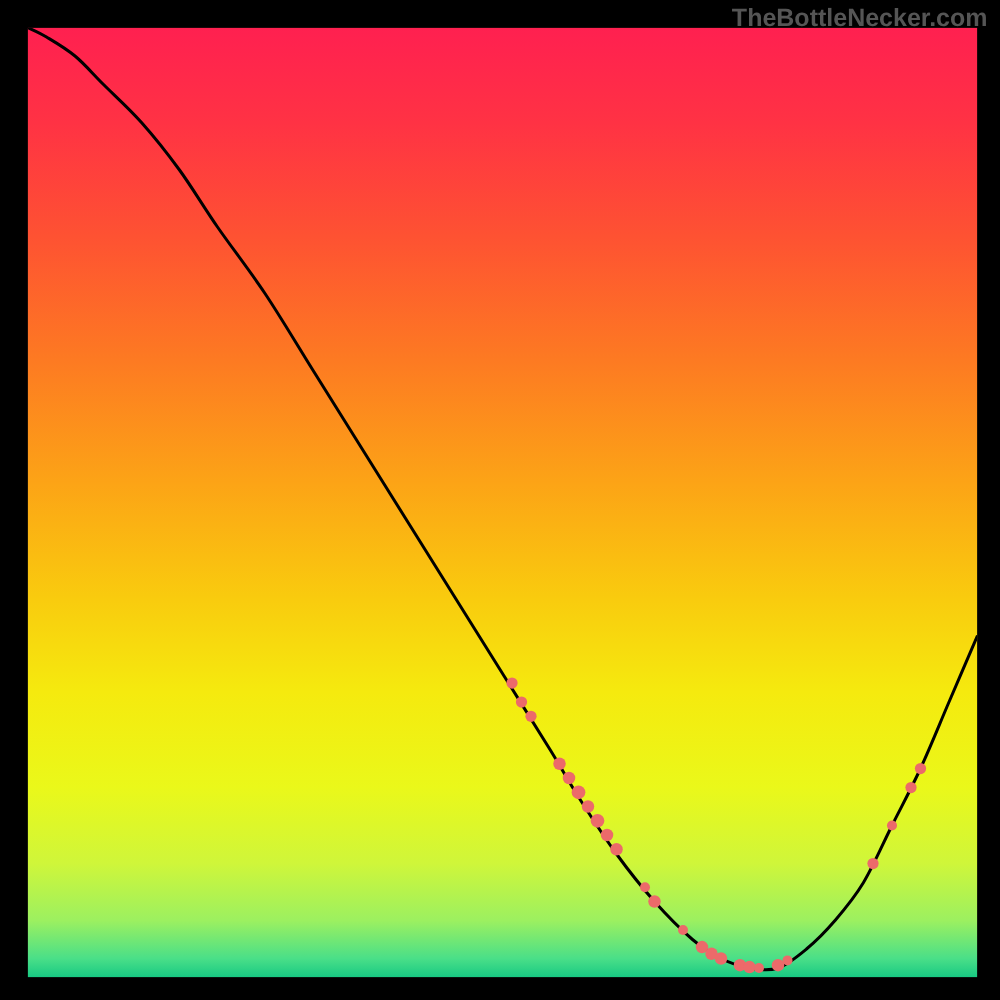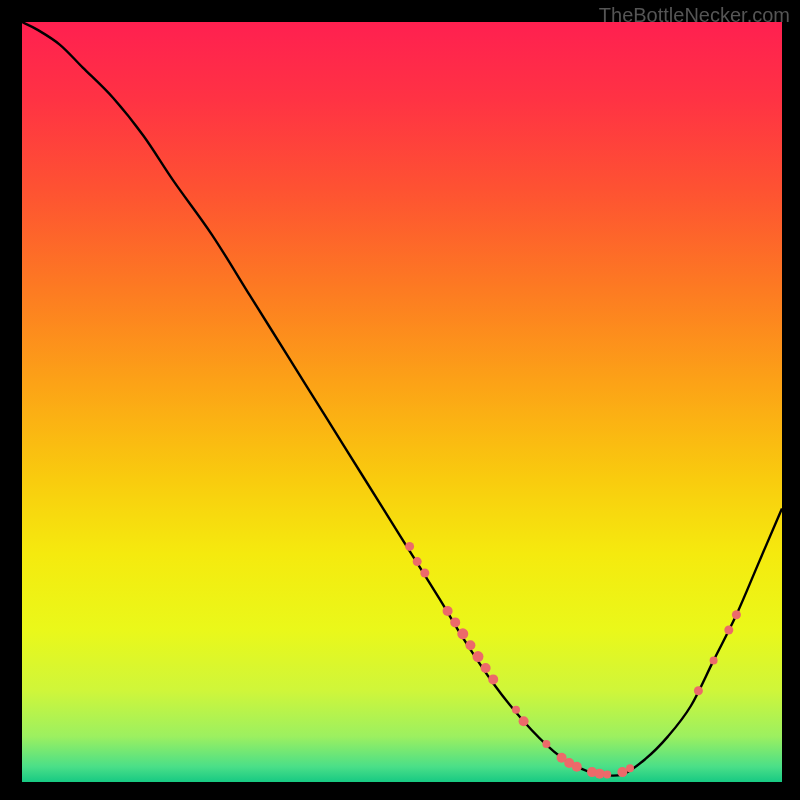--- a/index.html
+++ b/index.html
@@ -14,21 +14,21 @@
     position: relative;
     width: 800px;
     height: 800px;
   }
   .watermark {
     position: absolute;
     top: 4px;
     right: 10px;
     color: #555555;
     font-size: 20px;
-    font-weight: normal;
+    font-weight: bold;
     z-index: 20;
   }
   .plot-area {
     position: absolute;
     left: 22px;
     top: 22px;
     width: 760px;
     height: 760px;
     overflow: hidden;
   }

